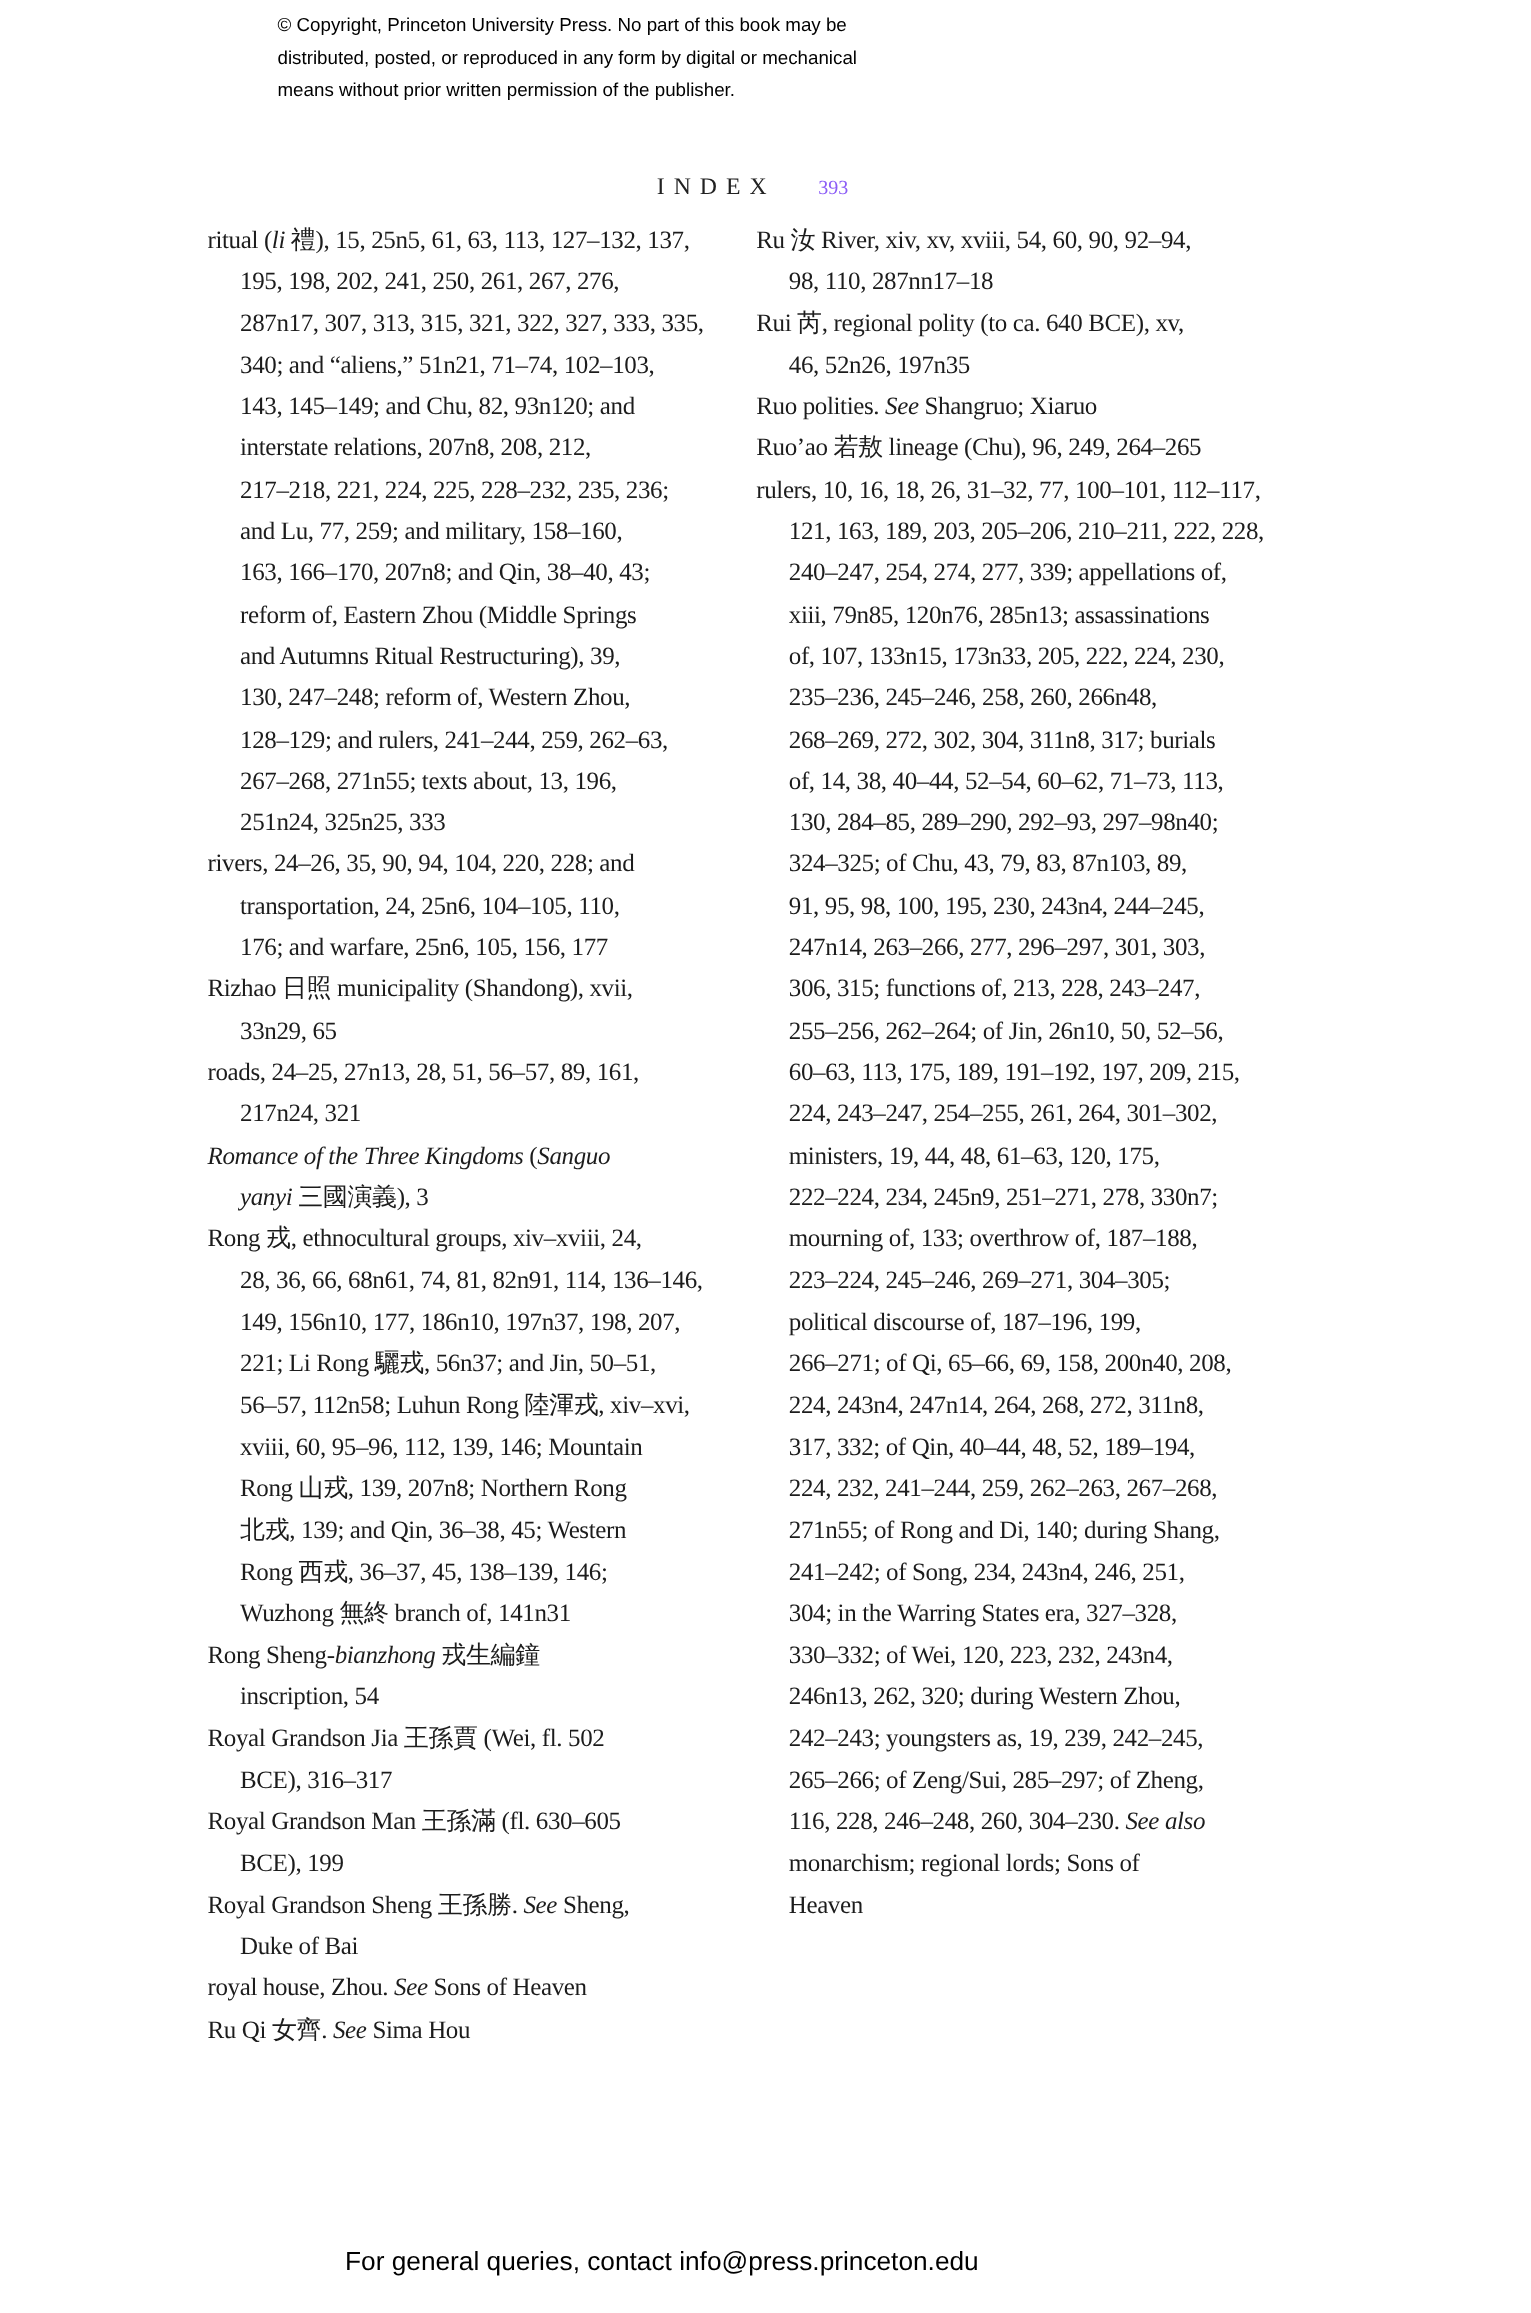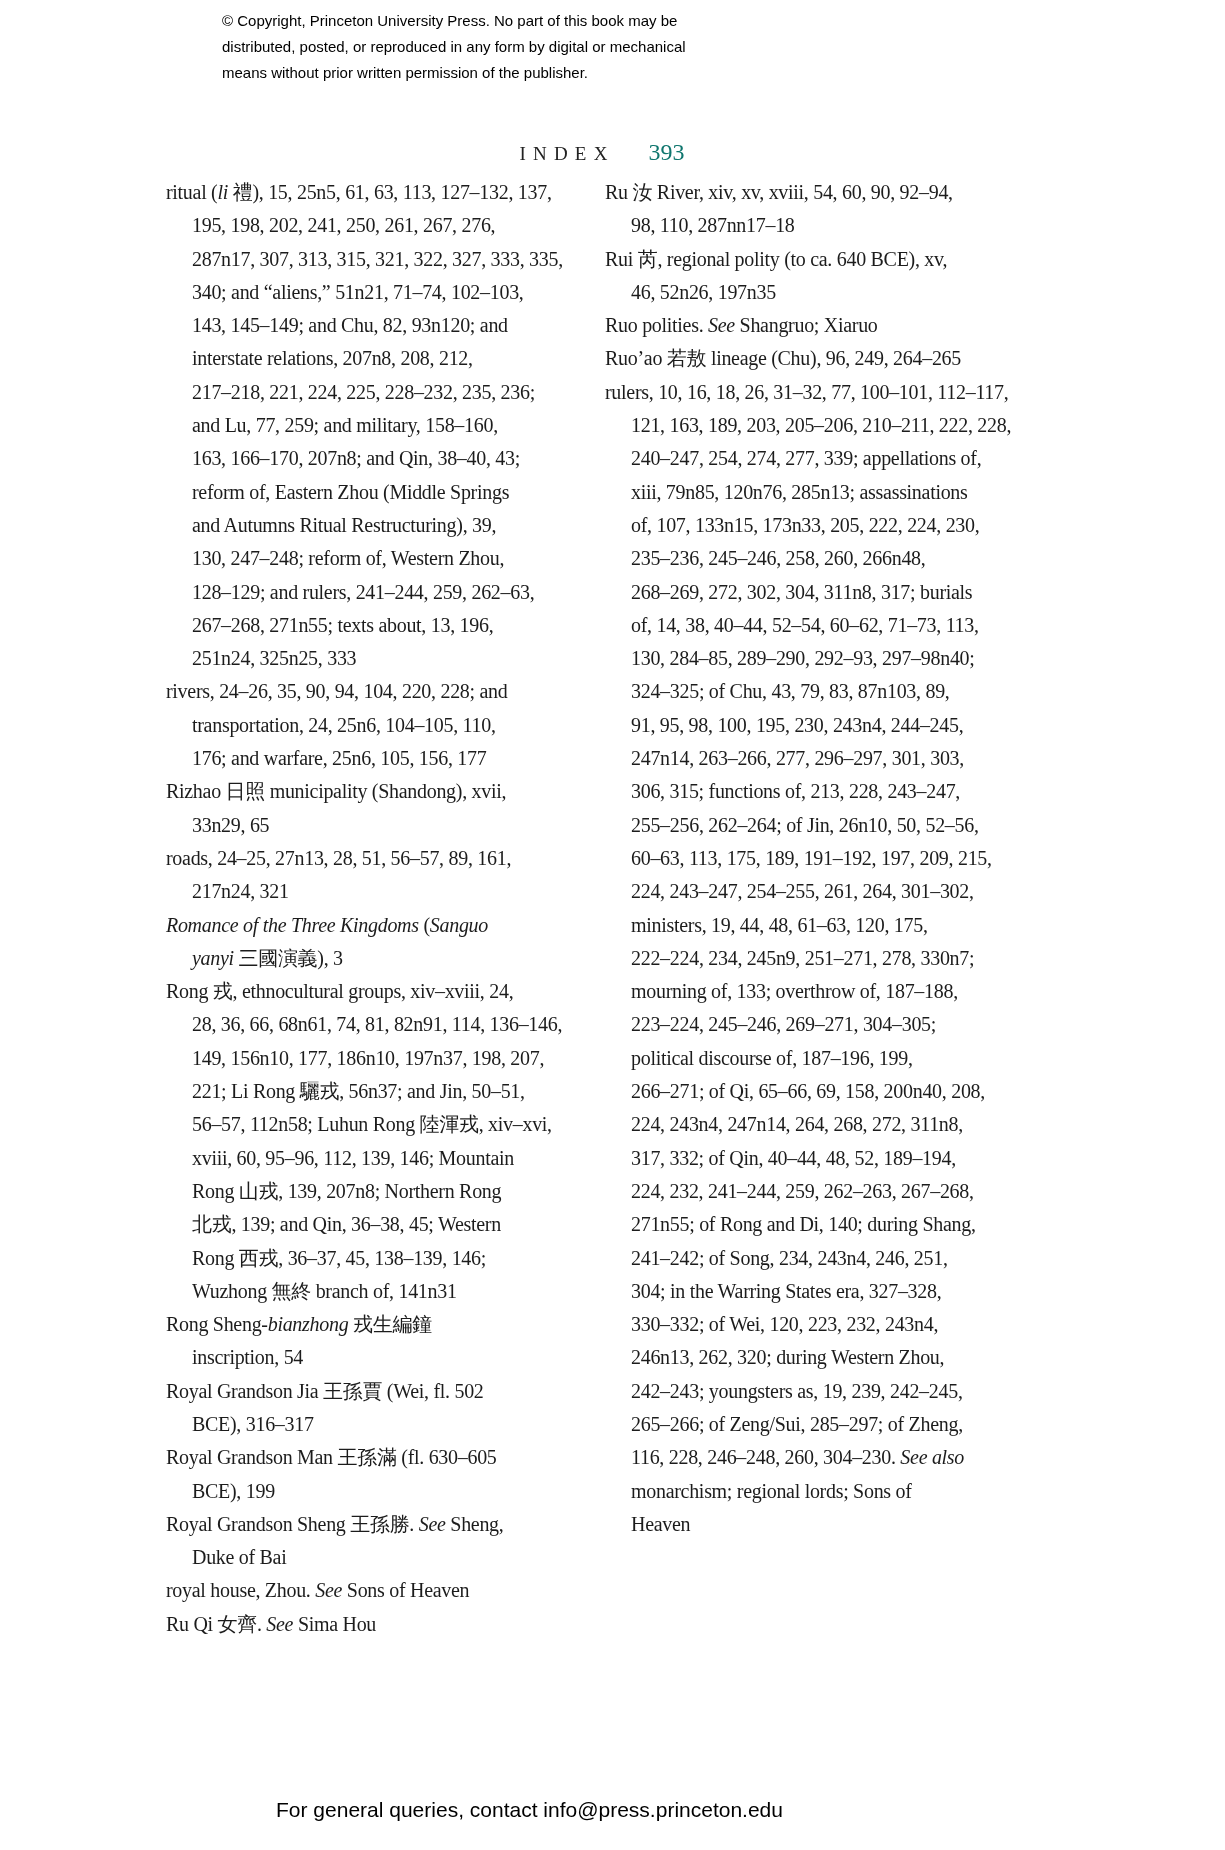--- a/index.html
+++ b/index.html
@@ -31,22 +31,22 @@
     align-items: baseline;
     gap: 34px;
     margin-top: 45px;
   }
   .index-title {
     font-size: 19px;
     letter-spacing: 0.38em;
     color: #222;
   }
   .page-number {
-    font-size: 24px;
-    color: #0f766e;
+    font-size: 16px;
+    color: #8b5cf6;
   }
   .index-col {
     position: absolute;
     top: 176px;
     font-size: 20px;
     line-height: 33.3px;
     letter-spacing: -0.3px;
     color: #1c1c1c;
   }
   .index-col.left  { left: 166px; width: 420px; }

